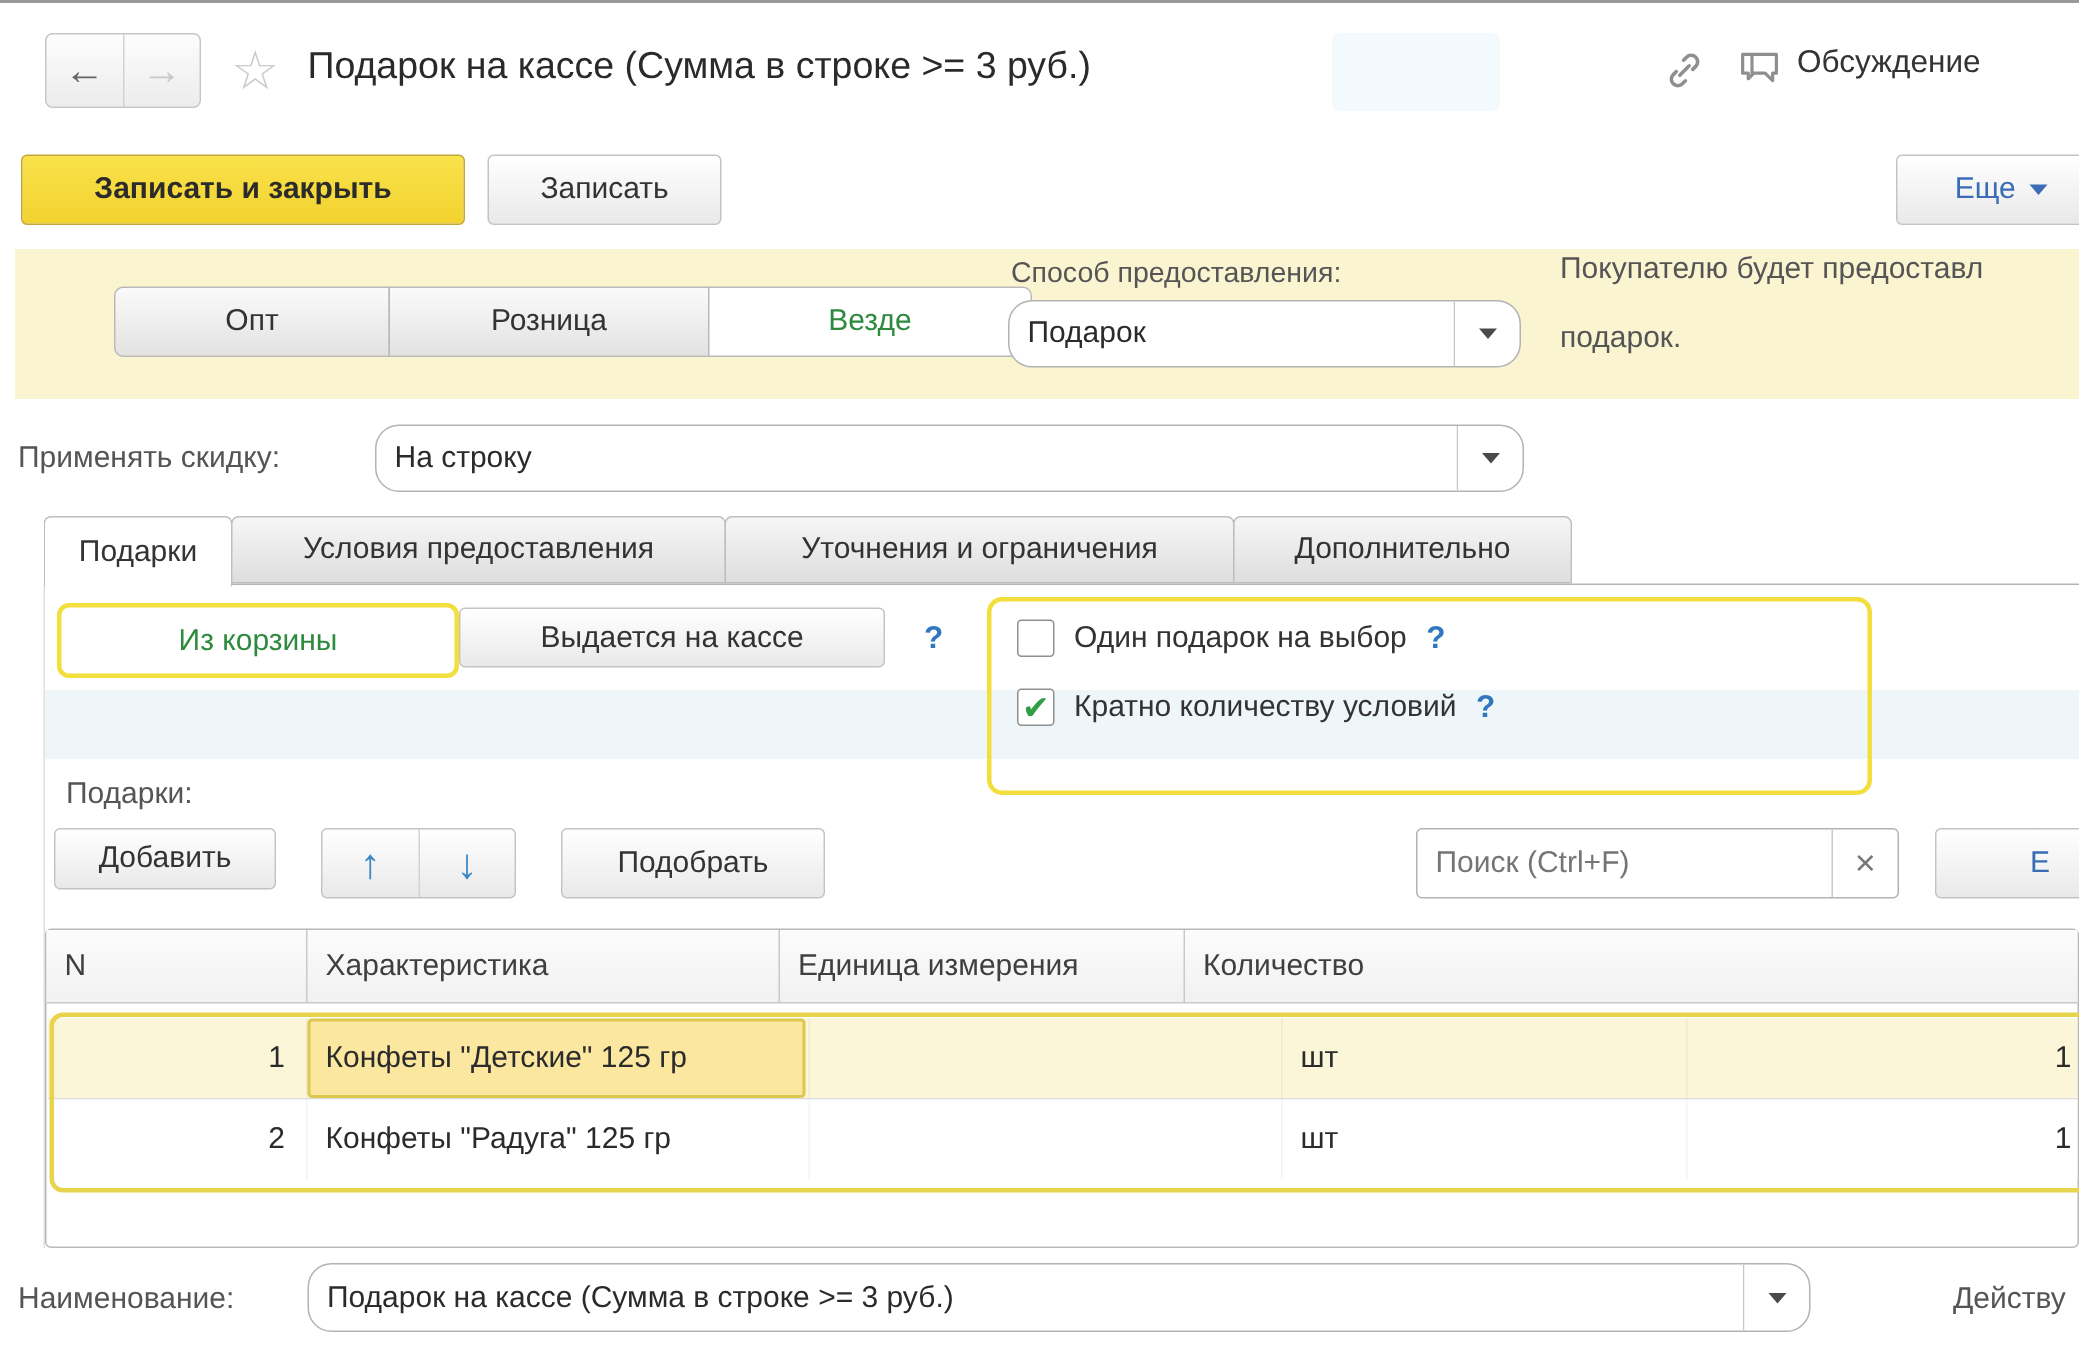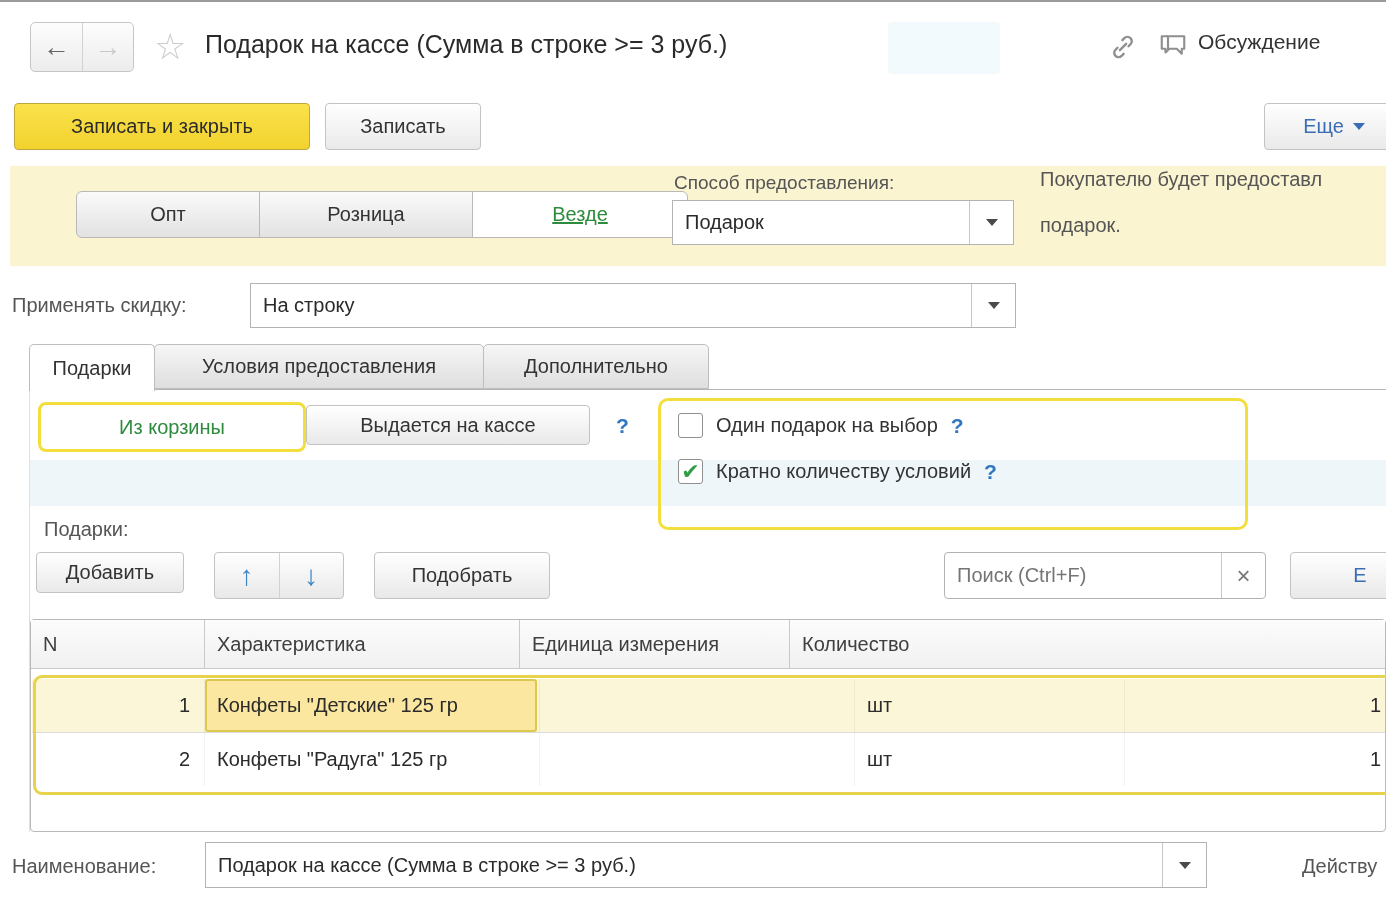--- a/index.html
+++ b/index.html
@@ -11,37 +11,37 @@
   .abs{position:absolute;box-sizing:border-box;}
   .lbl{color:#555;font-size:20px;white-space:nowrap;}
   .btn{
     display:flex;align-items:center;justify-content:center;
     background:linear-gradient(#ffffff,#e9e9e9);
     border:1px solid #c3c3c3;border-radius:4px;
     font-size:20px;color:#333;white-space:nowrap;cursor:default;
   }
   .btn-yellow{
     background:linear-gradient(#fae24b,#f2d22e);
-    border:1px solid #c0a73c;font-weight:normal;color:#2b2b2b;
+    border:1px solid #c0a73c;font-weight:bold;color:#2b2b2b;
   }
   .btn-blue{color:#3a6db5;}
   .combo{
-    display:flex;background:#fff;border:1px solid #b3b3b3;border-radius:0;
+    display:flex;background:#fff;border:1px solid #b3b3b3;border-radius:16px;
   }
   .combo .val{flex:1;display:flex;align-items:center;padding:0 12px;font-size:20px;color:#2b2b2b;white-space:nowrap;overflow:hidden;}
   .combo .arrow-box{width:43px;border-left:1px solid #c6c6c6;display:flex;align-items:center;justify-content:center;border-radius:0 4px 4px 0;}
   .caret{width:0;height:0;border-left:6px solid transparent;border-right:6px solid transparent;border-top:7px solid #4a4a4a;}
   .seg{display:flex;padding-left:28px;}
   .seg .s{
     min-width:50px;display:flex;align-items:center;justify-content:center;
     background:linear-gradient(#fafafa,#e2e2e2);border:1px solid #b9b9b9;
     font-size:20px;color:#333;margin-left:-1px;
   }
   .seg .s:first-child{border-radius:6px 0 0 6px;margin-left:0;}
-  .seg .s:last-child{border-radius:0 6px 6px 0;text-decoration:underline;}
+  .seg .s:last-child{border-radius:0 6px 6px 0;}
   .seg .s.sel{background:#fff;color:#2e8b3d;}
   .tab{
     display:flex;align-items:center;justify-content:center;
     background:linear-gradient(#f6f6f6,#dedede);
     border:1px solid #bdbdbd;border-radius:5px 5px 0 0;
     font-size:20px;color:#333;margin-left:-1px;height:45px;box-sizing:border-box;
   }
   .tab.active{background:#fff;border-bottom:none;height:47px;z-index:3;position:relative;}
   .help{color:#2f77c0;font-weight:bold;font-size:21px;}
   .cbx{width:23px;height:23px;background:#fff;border:1px solid #8f8f8f;border-radius:3px;
@@ -128,20 +128,21 @@
     <span class="caret"></span>
   </div>
 </div>
 
 <div class="abs" style="left:30px;top:389px;width:1356px;height:1px;background:#b5b5b5;"></div>
 <div class="abs" style="left:29px;top:390px;width:1px;height:442px;background:#e0e0e0;"></div>
 
 <div class="abs" style="left:30px;top:344px;display:flex;">
   <div class="tab active" style="width:126px;">Подарки</div>
   <div class="tab" style="width:330px;">Условия предоставления</div>
+  <div class="tab" style="width:340px;">Уточнения и ограничения</div>
   <div class="tab" style="width:226px;">Дополнительно</div>
 </div>
 
 <div class="abs" style="left:30px;top:460px;width:1356px;height:46px;background:#eef6fa;z-index:0;"></div>
 
 <div class="abs" style="left:38px;top:402px;width:268px;height:50px;background:#fff;border:3px solid #f2de3c;border-radius:8px;
             display:flex;align-items:center;justify-content:center;font-size:20px;color:#2e8b3d;z-index:1;">
   <span>Из корзины</span>
 </div>
 

